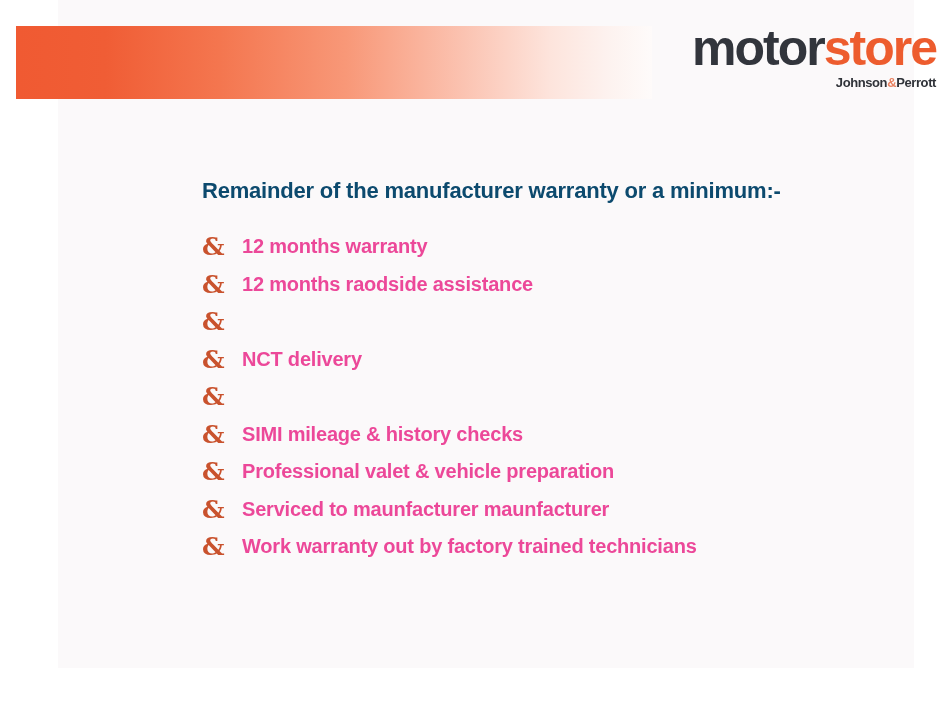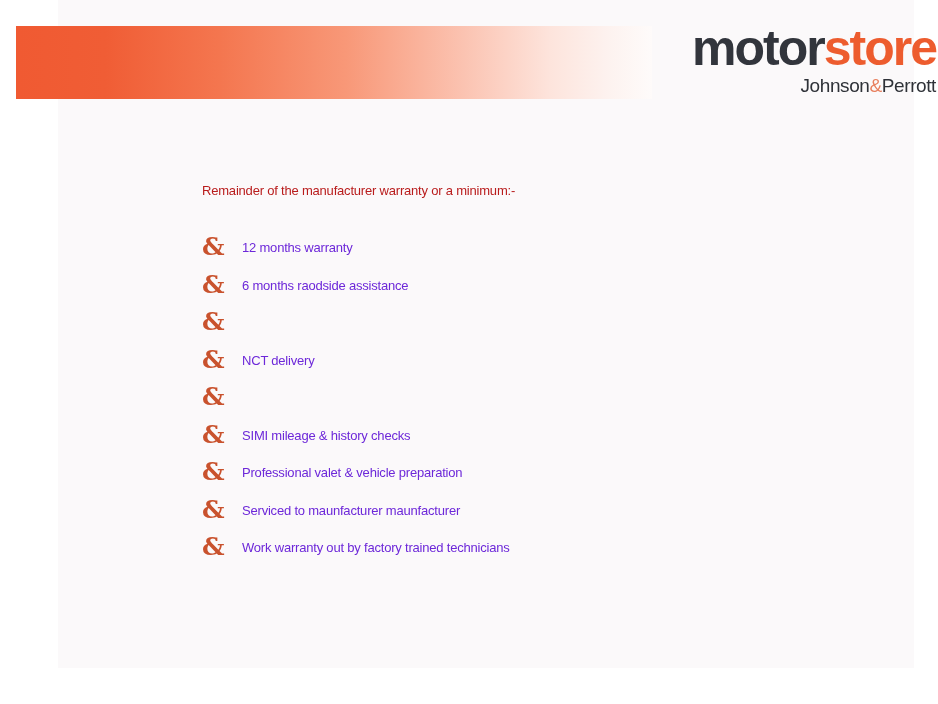--- a/index.html
+++ b/index.html
@@ -71,22 +71,22 @@
     font-size: 50px;
     font-weight: 700;
     letter-spacing: -2.0px;
     line-height: 52px;
     white-space: nowrap;
   }
   .logo-motor { color: #32353c; }
   .logo-store { color: #ed5c2e; }
 
   .logo-sub {
-    font-size: 19px;
-    font-weight: 400;
+    font-size: 13px;
+    font-weight: 700;
     letter-spacing: -0.4px;
     color: #2f3238;
     margin-top: 2px;
     white-space: nowrap;
   }
   .logo-sub .amp { color: #e8805f; }
 
   
   .content {
     position: absolute;
@@ -99,23 +99,23 @@
     font-size: 30px;
     font-weight: 400;
     color: #47494f;
     letter-spacing: 0.4px;
     line-height: 36px;
     margin: 0 0 8px 0;
     white-space: nowrap;
   }
 
   .subtitle {
-    font-size: 13px;
-    font-weight: 400;
-    color: #b91c1c;
+    font-size: 22px;
+    font-weight: 700;
+    color: #0c4a6e;
     letter-spacing: -0.2px;
     line-height: 26px;
     margin: 0;
     white-space: nowrap;
   }
 
   .promise-list {
     list-style: none;
     margin: 24px 0 0 0;
     padding: 0;
@@ -137,23 +137,23 @@
     height: 37.5px;
     line-height: 37.5px;
     font-size: 25px;
     font-weight: 700;
     color: #c9522d;
     text-align: left;
     font-family: "DejaVu Serif", serif;
   }
 
   .promise-text {
-    font-size: 13px;
-    font-weight: 400;
-    color: #6d28d9;
+    font-size: 20px;
+    font-weight: 700;
+    color: #ec4899;
     letter-spacing: -0.2px;
   }
 </style>
 </head>
 <body>
 
 <div id="page">
 
   <div class="card"></div>
 
@@ -173,21 +173,21 @@
 
     <p class="subtitle">Remainder of the manufacturer warranty or a minimum:-</p>
 
     <ul class="promise-list">
       <li class="promise-item">
         <span class="bullet-icon">&amp;</span>
         <span class="promise-text">12 months warranty</span>
       </li>
       <li class="promise-item">
         <span class="bullet-icon">&amp;</span>
-        <span class="promise-text">6 months raodside assistance</span>
+        <span class="promise-text">12 months raodside assistance</span>
       </li>
       <li class="promise-item">
         <span class="bullet-icon">&amp;</span>
       </li>
       <li class="promise-item">
         <span class="bullet-icon">&amp;</span>
         <span class="promise-text">NCT delivery</span>
       </li>
       <li class="promise-item">
         <span class="bullet-icon">&amp;</span>

